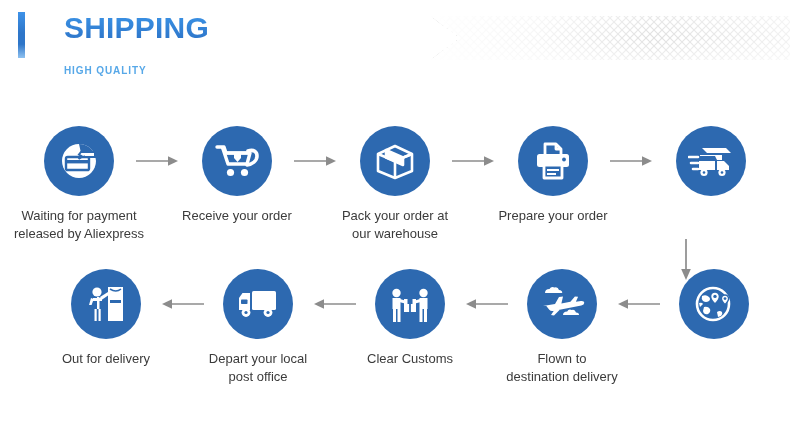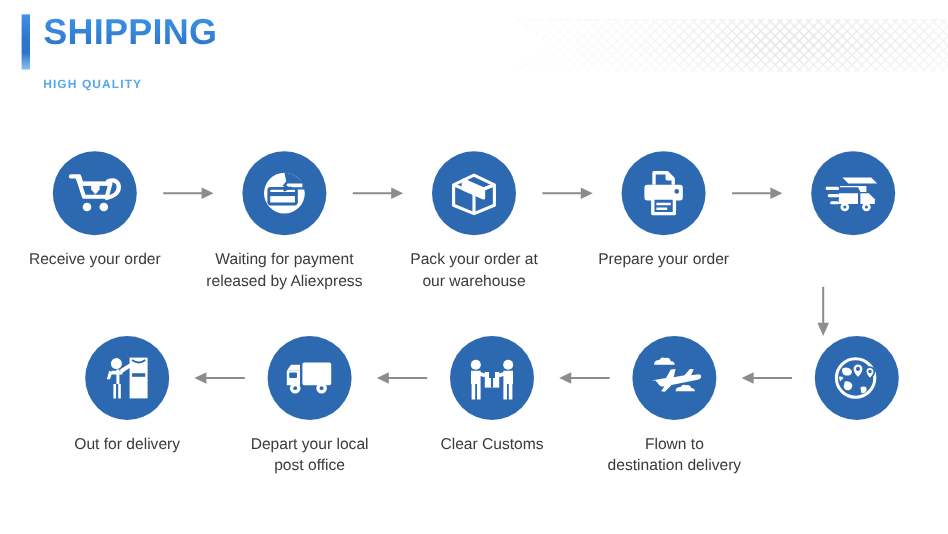--- a/index.html
+++ b/index.html
@@ -24,20 +24,21 @@
     position: absolute;
     left: 0; top: 0;
     width: 790px; height: 80px;
   }
 
   .logo-block {
     position: absolute;
     left: 18px; top: 12px;
     display: flex;
     align-items: flex-start;
+    gap: 28px;
   }
 
   .logo-bar {
     width: 7px;
     height: 46px;
     margin-right: 11px;
     background: linear-gradient(180deg, #3E92E8 0%, #2E76C9 45%, #2E76C9 70%, #8FC2F0 100%);
   }
 
   .logo-text-wrap {
@@ -75,21 +76,21 @@
   }
 
   
   .row {
     position: absolute;
     left: 0;
     width: 790px;
     display: flex;
   }
   #row1 { top: 126px; }
-  #row2 { top: 280px; padding-left: 30px; }
+  #row2 { top: 269px; padding-left: 30px; }
 
   .step {
     width: 158px;
     display: flex;
     flex-direction: column;
     align-items: center;
     position: relative;
   }
 
   .circle {
@@ -178,57 +179,57 @@
       </svg>
     </div>
   </div>
 
   <div class="row" id="row1">
 
     <div class="step">
       <div class="circle">
         <span>
           <svg width="44" height="40" viewBox="0 0 44 40">
-            <g fill="#ffffff">
-              <path d="M2 6 h7 l2 6 h24 l-3 11 H13 L8.6 9.6 L7.2 6 Z" fill="none" stroke="#ffffff" stroke-width="3.4" stroke-linejoin="round"></path>
-              <path d="M12 12 h22" stroke="#ffffff" stroke-width="3.2"></path>
-              <path d="M19 12 v5 l3.5 4 3.5 -4 v-5" fill="#ffffff"></path>
-              <path d="M33 10 c6 -2 9 1 9 5 c0 5 -5 8 -10 9" fill="none" stroke="#ffffff" stroke-width="3.6" stroke-linecap="round"></path>
-              <circle cx="15.5" cy="31.5" r="3.6"></circle>
-              <circle cx="29.5" cy="31.5" r="3.6"></circle>
-            </g>
-          </svg>
-        </span>
-      </div>
-      <div class="step-label">Receive your order</div>
-      <div class="arrow-h">
-        <svg width="46" height="14" viewBox="0 0 46 14">
-          <path d="M1 7 H35" stroke="#8C8C8C" stroke-width="1.7"></path>
-          <path d="M33 2.2 L43 7 L33 11.8 Z" fill="#8C8C8C"></path>
-        </svg>
-      </div>
-    </div>
-
-    <div class="step">
-      <div class="circle">
-        <span>
-          <svg width="44" height="40" viewBox="0 0 44 40">
             <g>
               <circle cx="22" cy="20" r="17" fill="#ffffff"></circle>
               <path d="M22 3 A17 17 0 0 1 39 20 L39 12 L24 12 Z" fill="#2D69B0"></path>
               <rect x="9" y="16" width="23" height="13" rx="1.6" fill="none" stroke="#2D69B0" stroke-width="2.4"></rect>
               <rect x="9" y="19" width="23" height="3.4" fill="#2D69B0"></rect>
               <path d="M24 11 h14 v5 h-12 l-4 -2.5 Z" fill="#ffffff" stroke="#2D69B0" stroke-width="2"></path>
               <path d="M28 15.5 c-3 0 -5 1.2 -6.5 2.6" fill="none" stroke="#2D69B0" stroke-width="2"></path>
             </g>
           </svg>
         </span>
       </div>
       <div class="step-label">Waiting for payment
 released by Aliexpress</div>
+      <div class="arrow-h">
+        <svg width="46" height="14" viewBox="0 0 46 14">
+          <path d="M1 7 H35" stroke="#8C8C8C" stroke-width="1.7"></path>
+          <path d="M33 2.2 L43 7 L33 11.8 Z" fill="#8C8C8C"></path>
+        </svg>
+      </div>
+    </div>
+
+    <div class="step">
+      <div class="circle">
+        <span>
+          <svg width="44" height="40" viewBox="0 0 44 40">
+            <g fill="#ffffff">
+              <path d="M2 6 h7 l2 6 h24 l-3 11 H13 L8.6 9.6 L7.2 6 Z" fill="none" stroke="#ffffff" stroke-width="3.4" stroke-linejoin="round"></path>
+              <path d="M12 12 h22" stroke="#ffffff" stroke-width="3.2"></path>
+              <path d="M19 12 v5 l3.5 4 3.5 -4 v-5" fill="#ffffff"></path>
+              <path d="M33 10 c6 -2 9 1 9 5 c0 5 -5 8 -10 9" fill="none" stroke="#ffffff" stroke-width="3.6" stroke-linecap="round"></path>
+              <circle cx="15.5" cy="31.5" r="3.6"></circle>
+              <circle cx="29.5" cy="31.5" r="3.6"></circle>
+            </g>
+          </svg>
+        </span>
+      </div>
+      <div class="step-label">Receive your order</div>
       <div class="arrow-h">
         <svg width="46" height="14" viewBox="0 0 46 14">
           <path d="M1 7 H35" stroke="#8C8C8C" stroke-width="1.7"></path>
           <path d="M33 2.2 L43 7 L33 11.8 Z" fill="#8C8C8C"></path>
         </svg>
       </div>
     </div>
 
     <div class="step">
       <div class="circle">

